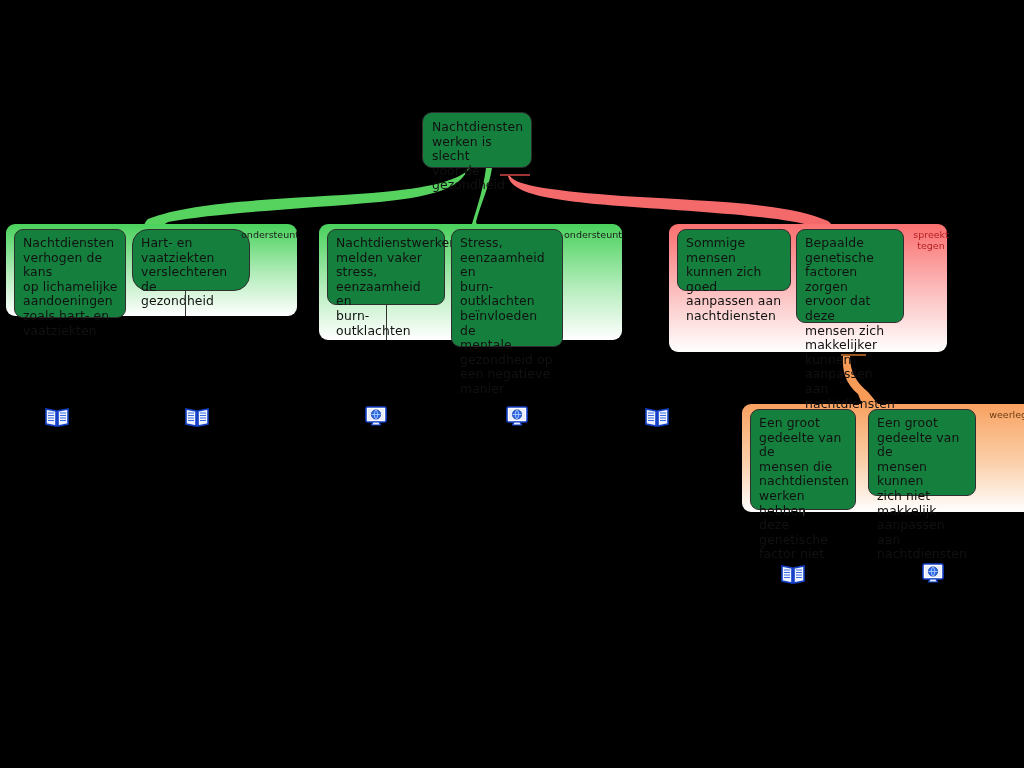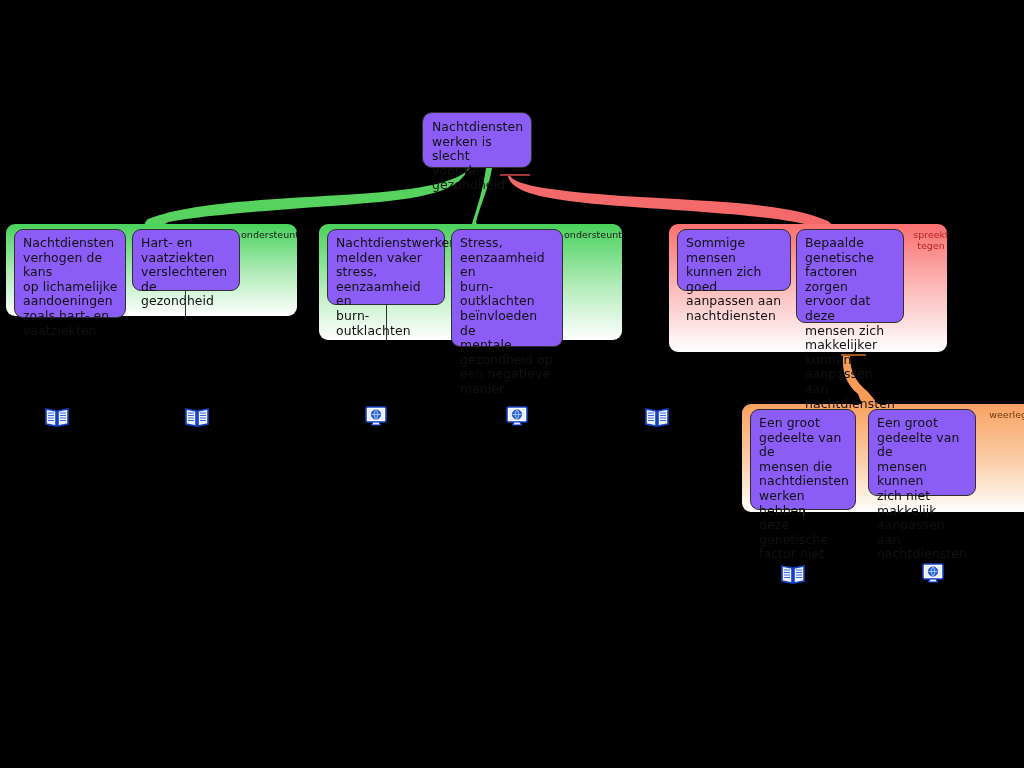--- a/index.html
+++ b/index.html
@@ -36,21 +36,21 @@
     color:#1a1a1a;
     z-index:4;
     white-space:pre-line;
   }
   .group-label.red-label{color:#b41f1f;}
   .group-label.orange-label{color:#6b3a10;}
 
   
   .node{
     position:absolute;z-index:3;
-    background:#8b5cf6;
+    background:#15803d;
     border:1.6px solid #2f2f2f;
     border-radius:9px;
     box-sizing:border-box;
     padding:6px 7px 5px 8px;
     font-size:12.4px;
     line-height:14.6px;
     color:#111;
     white-space:pre-line;
     letter-spacing:0.1px;
   }
@@ -101,21 +101,21 @@
 
   <div class="group green" style="left:6px;top:224px;width:291px;height:92px;"></div>
   <div class="group-label" style="left:240px;top:229px;width:60px;">ondersteunt</div>
 
   <div class="node" style="left:14px;top:229px;width:112px;height:89px;">Nachtdiensten
 verhogen de kans
 op lichamelijke
 aandoeningen
 zoals hart- en
 vaatziekten</div>
-  <div class="node" style="left:132px;top:229px;width:108px;height:62px;">Hart- en
+  <div class="node" style="left:132px;top:229px;width:118px;height:62px;border-radius:16px;">Hart- en
 vaatziekten
 verslechteren de
 gezondheid</div>
   <div class="stub" style="left:70px;top:318px;height:0px;"></div>
   <div class="stub" style="left:185px;top:291px;height:25px;"></div>
 
   <div class="group green" style="left:319px;top:224px;width:303px;height:116px;"></div>
   <div class="group-label" style="left:563px;top:229px;width:60px;">ondersteunt</div>
 
   <div class="node" style="left:327px;top:229px;width:118px;height:76px;">Nachtdienstwerkers

